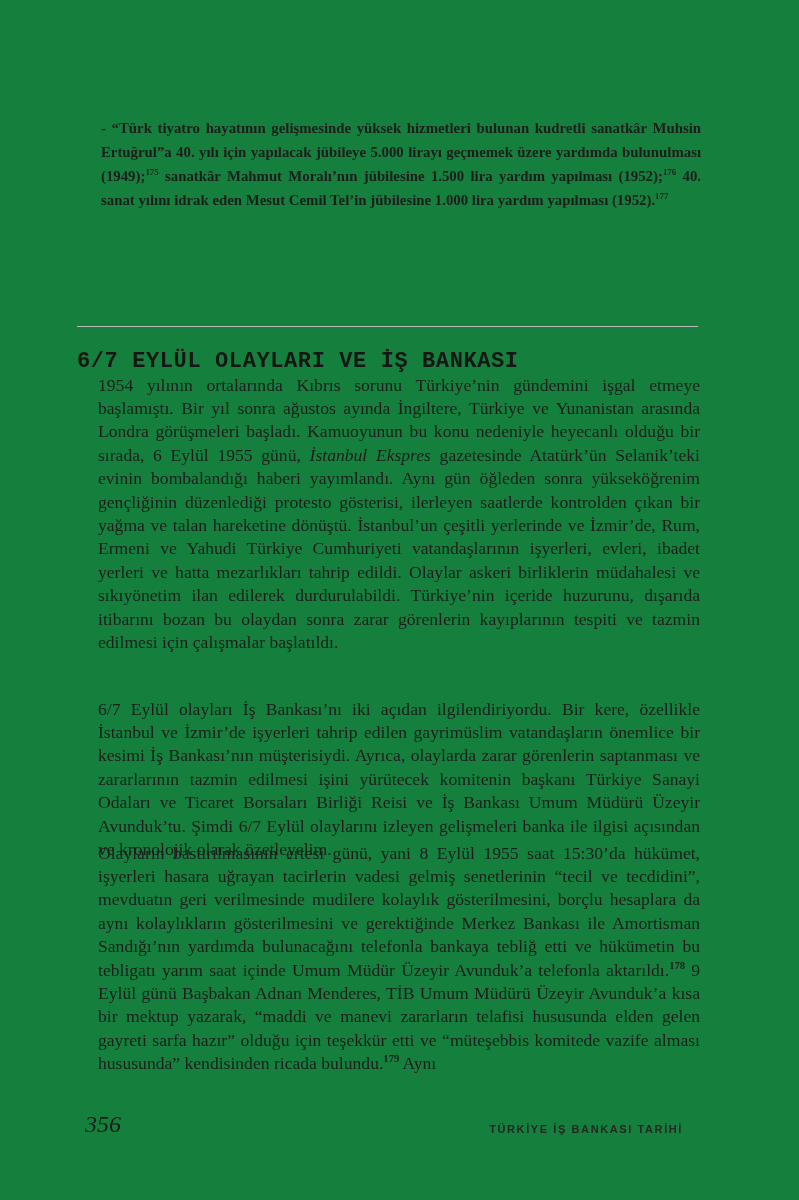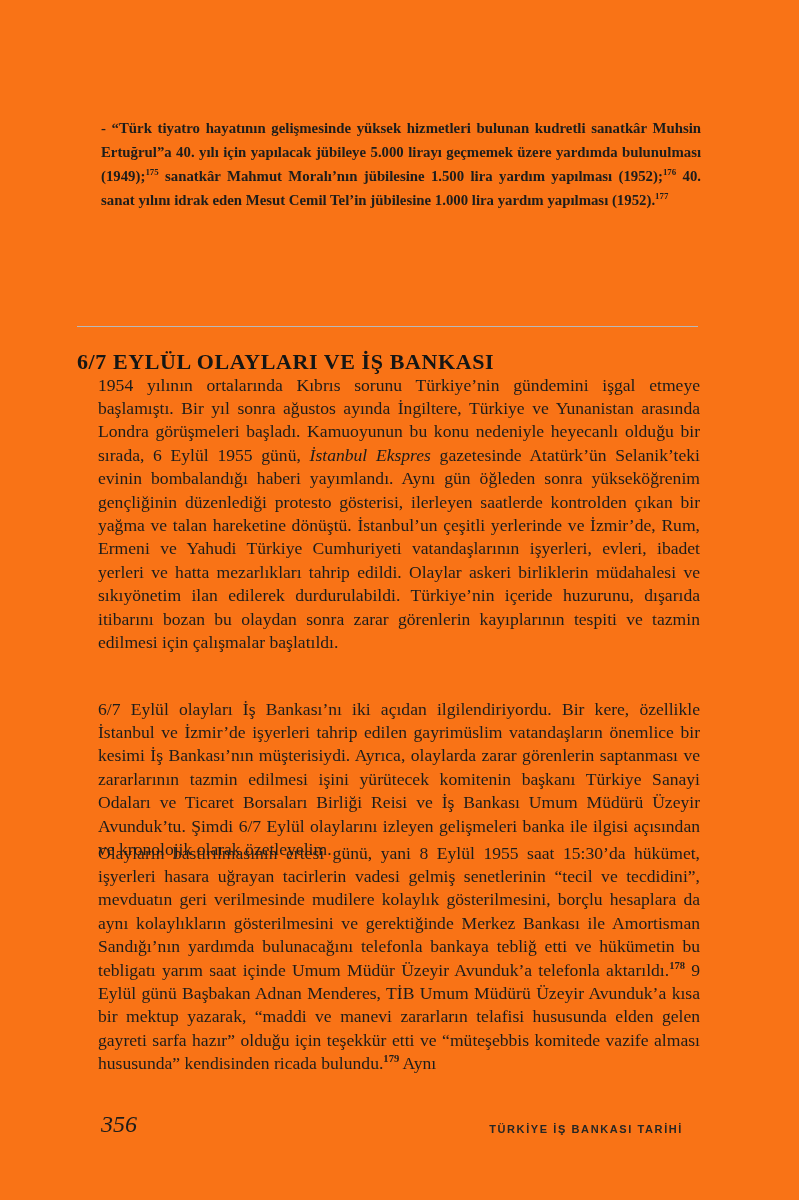--- a/index.html
+++ b/index.html
@@ -4,21 +4,21 @@
 <style>
   html, body {
     margin: 0;
     padding: 0;
     background: #ffffff;
   }
   .page {
     position: relative;
     width: 799px;
     height: 1200px;
-    background: #f97316;
+    background: #15803d;
     color: #1d1d1b;
     font-family: "Liberation Serif", serif;
     overflow: hidden;
   }
   .quote {
     position: absolute;
     left: 101px;
     top: 101px;
     width: 600px;
     font-size: 14.8px;
@@ -43,39 +43,39 @@
     left: 77px;
     top: 326px;
     width: 621px;
     height: 0;
     border-top: 1px solid #b9b9b9;
   }
   .heading {
     position: absolute;
     left: 77px;
     top: 331px;
-    font-family: Liberation Serif, serif;
+    font-family: Liberation Mono, monospace;
     font-weight: bold;
     font-size: 22px;
     line-height: 26px;
     letter-spacing: 0.6px;
     white-space: nowrap;
     color: #161614;
   }
   sup {
     font-size: 0.6em;
     font-weight: bold;
     line-height: 0;
     vertical-align: super;
     letter-spacing: 0;
   }
   em { font-style: italic; }
   .page-number {
     position: absolute;
-    left: 101px;
+    left: 85px;
     top: 1110px;
     font-size: 24px;
     line-height: 28px;
     font-style: italic;
   }
   .book-title {
     position: absolute;
     right: 116px;
     top: 1122px;
     font-family: "Liberation Sans", sans-serif;

